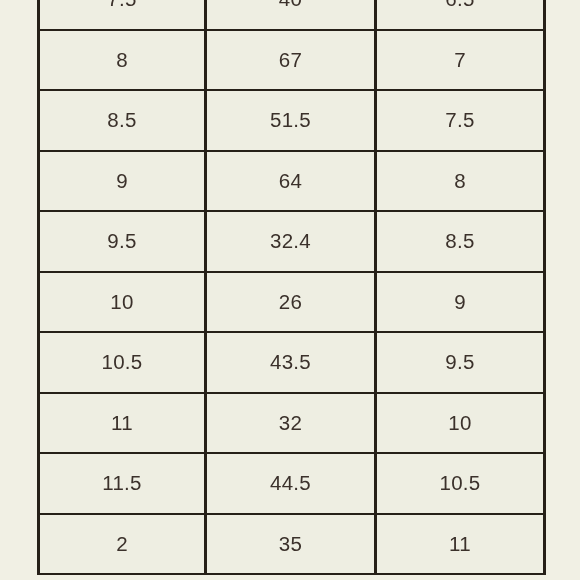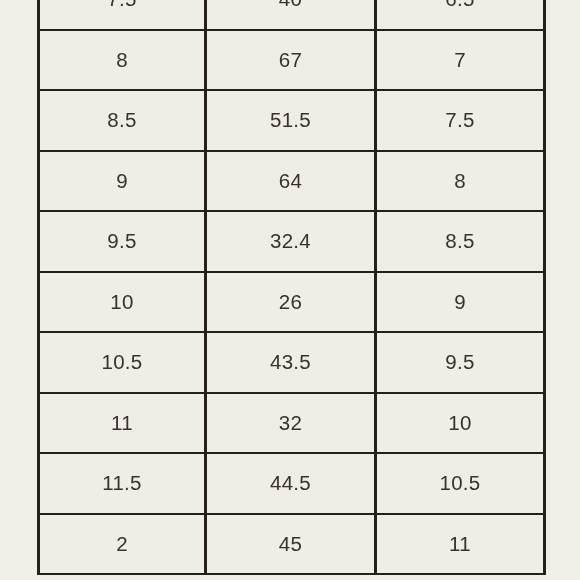--- a/index.html
+++ b/index.html
@@ -140,20 +140,20 @@
             <td>32</td>
             <td>10</td>
           </tr>
           <tr>
             <td>11.5</td>
             <td>44.5</td>
             <td>10.5</td>
           </tr>
           <tr>
             <td>2</td>
-            <td>45</td>
+            <td>35</td>
             <td>11</td>
           </tr>
         </tbody>
     </table>
   </div>
 
 </div>
 
 </body></html>

